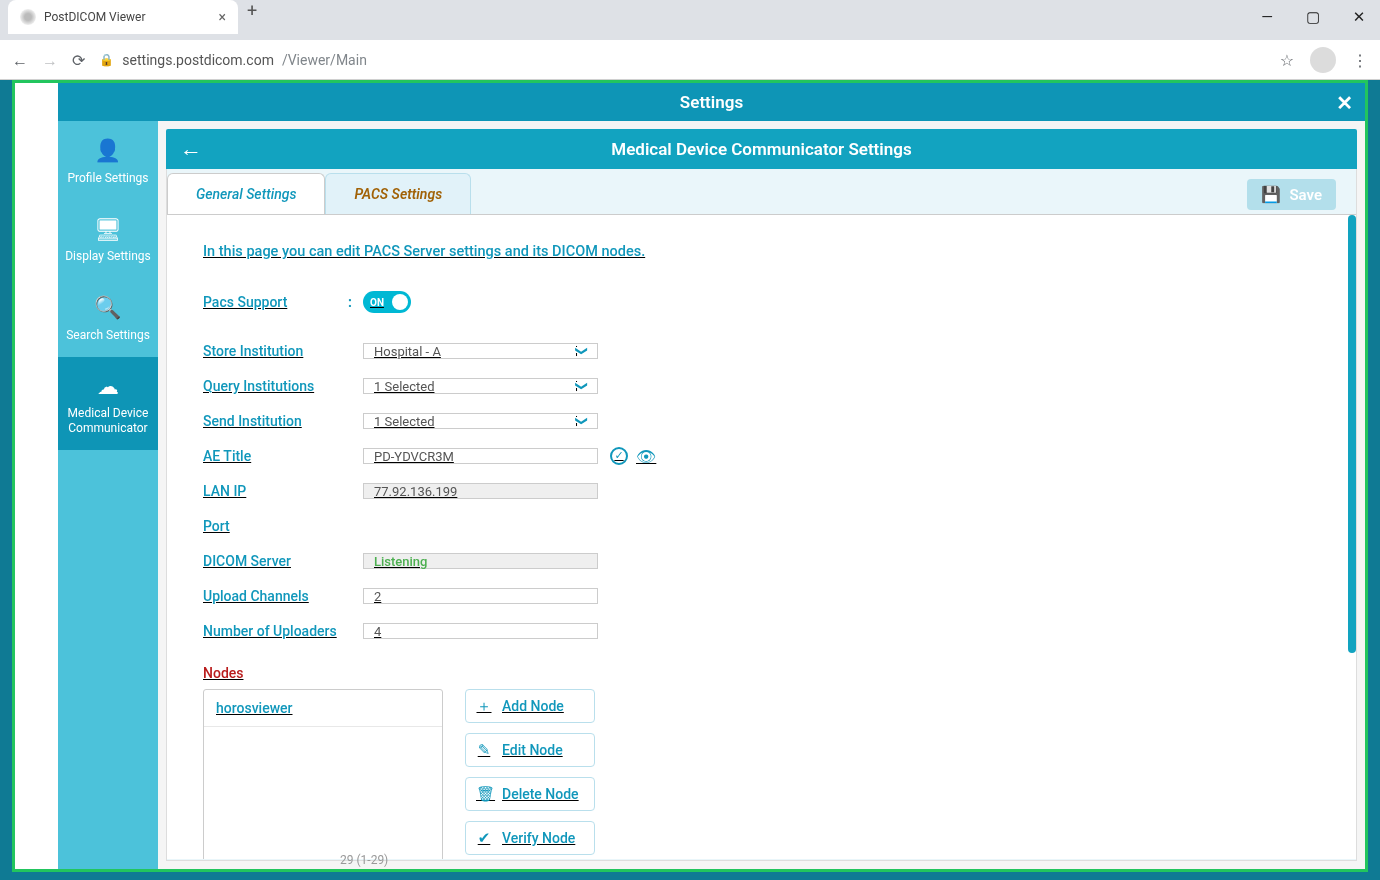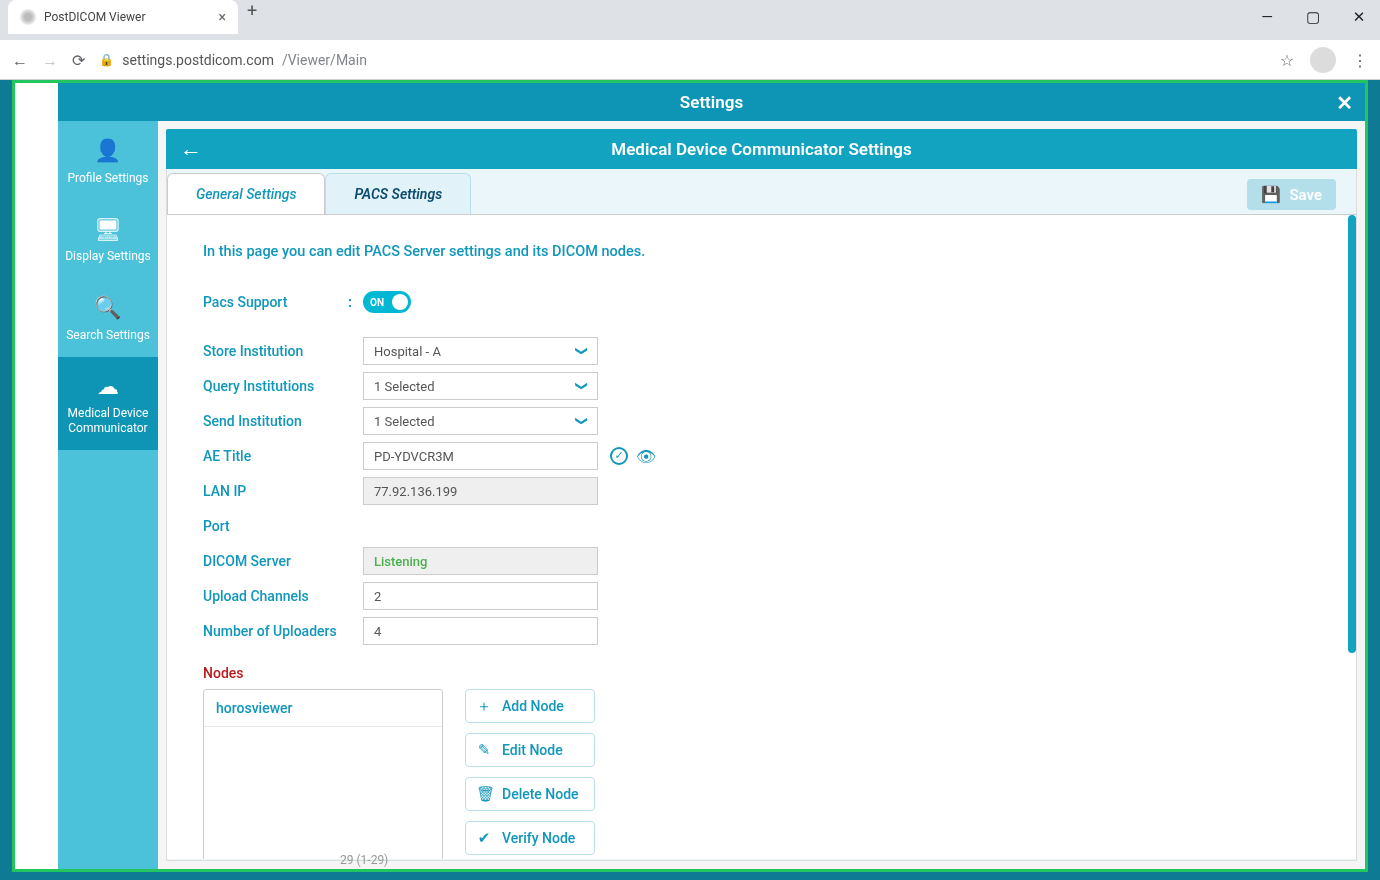--- a/index.html
+++ b/index.html
@@ -41,37 +41,37 @@
 
 
 .main { flex: 1; background: #f5f5f5; padding: 8px; display: flex; flex-direction: column; }
 .panel-header { background: #12a3c0; color: #fff; height: 40px; display: flex; align-items: center; justify-content: center; font-weight: 600; font-size: 17px; position: relative; border-radius: 2px 2px 0 0;}
 .back-arrow { position: absolute; left: 14px; font-size: 22px; cursor:pointer; }
 
 .content-container { background: #eaf6fa; flex: 1; position: relative; border: 1px solid #ddd; border-top:none; overflow:hidden;}
 .tabs-row { display: flex; align-items:flex-end; padding-top:4px;font-style:italic; }
 .tab-btn { padding: 12px 28px; font-size: 14px; font-weight: 600; color: #1097bb; cursor: pointer; border-bottom: 1px solid #ccc; }
 .tab-btn.inactive { background: #fff; border: 1px solid #ccc; border-bottom: none; border-radius: 6px 6px 0 0; color:#1097bb; font-weight: 500;}
-.tab-btn.active { background: #e1f2f9; border: 1px solid #b9dfec; border-bottom: none; border-radius: 6px 6px 0 0; color: #0c4a6e; }
+.tab-btn.active { background: #e1f2f9; border: 1px solid #b9dfec; border-bottom: none; border-radius: 6px 6px 0 0; color: #a16207; }
 
 .save-btn { position: absolute; right: 20px; top: 10px; background: #b3dfeb; color: #fff; padding: 6px 14px; border-radius: 4px; display: flex; align-items: center; gap: 8px; font-weight: 600; font-size: 15px; cursor:pointer;}
 .save-ico { font-size: 16px; }
 .pointer-arrow { position:absolute; right: 42px; top: 48px; font-size: 46px; pointer-events:none; }
 .pointer-arrow svg { filter: drop-shadow(0 0 0 #c00);}
 
-.form-panel { background: #fff; margin: 0 0 0 0; border-top: 1px solid #ccc; padding: 28px 36px; height: calc(100% - 46px); overflow-y:auto; position:relative;}
+.form-panel { background: #fff; margin: 0 0 0 0; border-top: 1px solid #ccc; padding: 28px 36px; height: calc(100% - 46px); overflow-y:auto; position:relative;text-decoration:underline;}
 .scroll-ind { position:absolute; right:0; top:0; width:8px; height:68%; background:#12a3c0; border-radius:4px;}
 .intro { color: #1097bb; font-size: 14.5px; font-weight: 500; margin-bottom: 28px; }
 .form-row { display: flex; align-items: center; margin-bottom: 7px; min-height: 28px; font-size: 14px; }
 .form-label { width: 160px; color: #1097bb; font-weight: 500; position:relative;}
 .colon-sep { position:absolute; left: 145px; color:#1097bb; font-weight:bold;}
 .toggle { width: 48px; height: 22px; background: #00b8d4; border-radius: 11px; position: relative; display: inline-flex; align-items: center; }
 .toggle-knob { width: 16px; height: 16px; background: #fff; border-radius: 50%; position: absolute; right: 3px; }
 .toggle-text { color: #fff; font-size: 10px; font-weight: 700; padding-left: 7px; }
-.select-box, .input-box { width: 235px; height: 28px; border: 1px solid #ccc; border-radius: 0; padding: 0 10px; font-size: 13px; display: flex; align-items: center; justify-content: space-between; background:#fff; color:#555;}
+.select-box, .input-box { width: 235px; height: 16px; border: 1px solid #ccc; border-radius: 0; padding: 0 10px; font-size: 13px; display: flex; align-items: center; justify-content: space-between; background:#fff; color:#555;}
 .input-box.readonly { background: #efefef; }
 .chev { color: #1097bb; font-size: 12px; }
 .status-green { color: #4caf50; font-weight: 500; }
 .row-icons { margin-left: 12px; display:flex; gap:8px; color:#1097bb; font-size:16px;}
 .row-icons .circ { width:18px;height:18px;border:2px solid #1097bb;border-radius:50%;display:inline-flex;align-items:center;justify-content:center;font-size:11px;}
 
 .spacer { height: 14px; }
 
 .nodes-label { color: #b91c1c; font-weight: 500; font-size: 14px; margin: 20px 0 8px 0;}
 .nodes-row { display: flex; gap: 22px; align-items: flex-start;}

